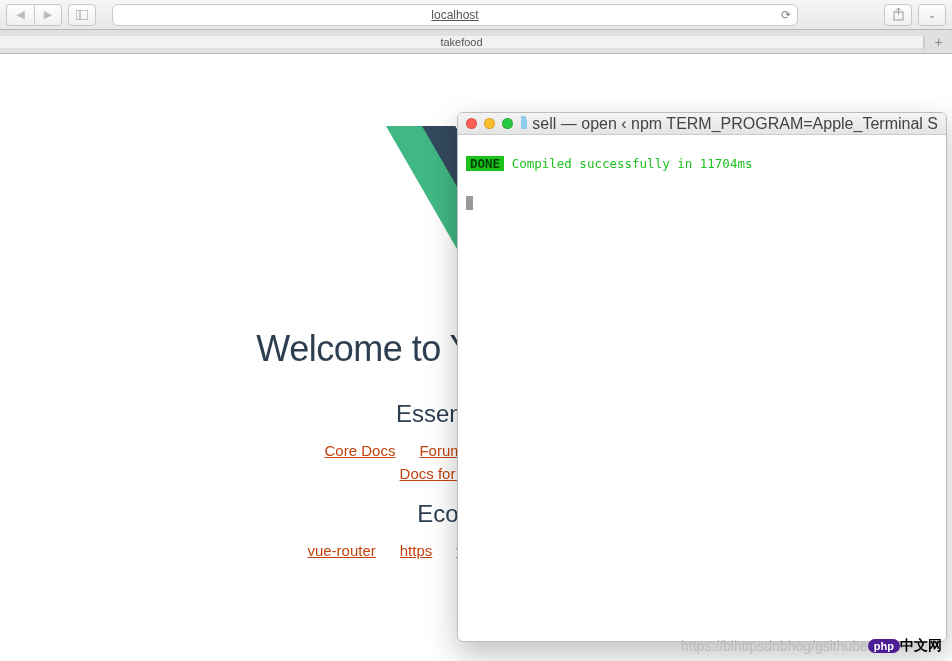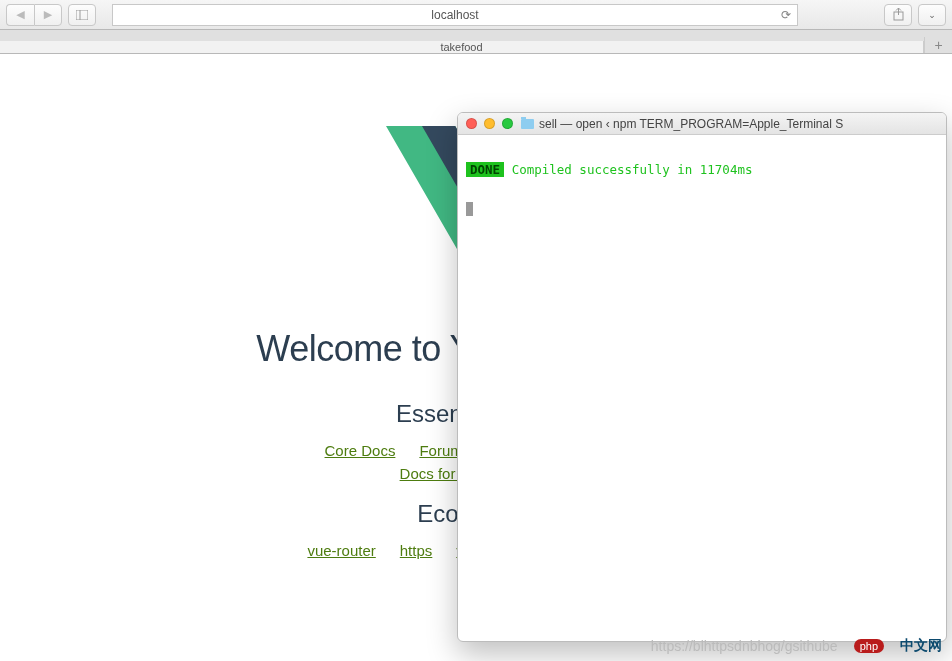--- a/index.html
+++ b/index.html
@@ -36,28 +36,29 @@
       background: linear-gradient(#fdfdfd, #f0f0f0);
       border: 1px solid #c8c8c8;
       border-radius: 4px;
       display: flex; align-items: center; justify-content: center;
     }
     .address-bar {
       flex: 1;
       height: 22px;
       background: #fff;
       border: 1px solid #c8c8c8;
-      border-radius: 0;
+      border-radius: 6px;
       display: flex;
       align-items: center;
       padding: 0 8px;
       margin: 0 80px 0 10px;
       font-size: 12px;
       color: #555;
       position: relative;
+      text-decoration: underline;
     }
     .address-bar .url-text { margin: 0 auto; }
     .reload-btn {
       position: absolute; right: 6px; top: 3px;
       font-size: 12px; color: #888;
     }
     .right-tools { display: flex; gap: 6px; align-items: center; }
     .tool-btn {
       width: 28px; height: 22px;
       background: linear-gradient(#fdfdfd, #f0f0f0);
@@ -65,21 +66,21 @@
       border-radius: 4px;
       display: flex; align-items: center; justify-content: center;
       font-size: 11px; color: #888;
     }
     
     .tab-bar {
       height: 24px;
       background: #e0e0e0;
       border-bottom: 1px solid #b8b8b8;
       display: flex;
-      align-items: flex-end;
+      align-items: center;
     }
     .tab {
       flex: 1;
       background: #f2f2f2;
       border-right: 1px solid #ccc;
       display: flex;
       align-items: center;
       justify-content: center;
       font-size: 11px;
       color: #555;
@@ -114,21 +115,21 @@
       margin: 18px 0 14px;
     }
     .links-row {
       display: flex;
       justify-content: center;
       gap: 24px;
       flex-wrap: wrap;
       margin-bottom: 6px;
     }
     .page a {
-      color: #4d7c0f;
+      color: #c2410c;
       font-size: 15px;
     }
     
     .terminal {
       position: absolute;
       top: 112px;
       left: 457px;
       width: 490px;
       height: 530px;
       background: #fff;
@@ -146,21 +147,21 @@
       padding: 0 8px;
       gap: 8px;
     }
     .traffic-lights { display: flex; gap: 7px; }
     .tl { width: 11px; height: 11px; border-radius: 50%; border: 0.5px solid rgba(0,0,0,0.15); }
     .tl.red { background: #ff5f57; }
     .tl.yellow { background: #ffbd2e; }
     .tl.green { background: #28c940; }
     .term-title {
       flex: 1;
-      font-size: 12px;
+      font-size: 16px;
       color: #444;
       display: flex;
       align-items: center;
       gap: 5px;
       overflow: hidden;
       white-space: nowrap;
     }
     .folder-icon {
       width: 13px; height: 10px;
       background: #8ecdf0;
@@ -168,21 +169,21 @@
       position: relative;
     }
     .folder-icon::before {
       content: "";
       position: absolute; top: -3px; left: 0;
       width: 5px; height: 3px;
       background: #8ecdf0;
       border-radius: 1px 1px 0 0;
     }
     .term-body {
-      padding: 24px 8px;
+      padding: 18px 8px;
       font-family: "Menlo", "Consolas", monospace;
       font-size: 12.5px;
       line-height: 1.8;
       color: #333;
     }
     .done-badge {
       background: #1ec21e;
       color: #004400;
       padding: 0 4px;
       font-weight: bold;
@@ -196,31 +197,31 @@
     }
     
     .watermark {
       position: absolute;
       bottom: 6px;
       right: 10px;
       font-size: 14px;
       color: #bbb;
       display: flex;
       align-items: center;
-      gap: 16px;
+      gap: 0;
     }
     .watermark .php-badge {
-      background: #b91c1c;
+      background: #4c1d95;
       color: #fff;
       border-radius: 10px;
       padding: 1px 6px;
       font-size: 11px;
-      font-weight: normal;
-    }
-    .watermark .cn { color: #0c4a6e; font-weight: bold; font-family: Liberation Mono, monospace; }
+      font-weight: bold;
+    }
+    .watermark .cn { color: #000000; font-weight: bold; font-family: Liberation Mono, monospace; }
   </style>
 </head>
 <body>
 
 <div class="browser-chrome">
   <div class="nav-arrows">
     <div class="nav-btn">◀</div>
     <div class="nav-btn">▶</div>
   </div>
   <div class="sidebar-btn">

